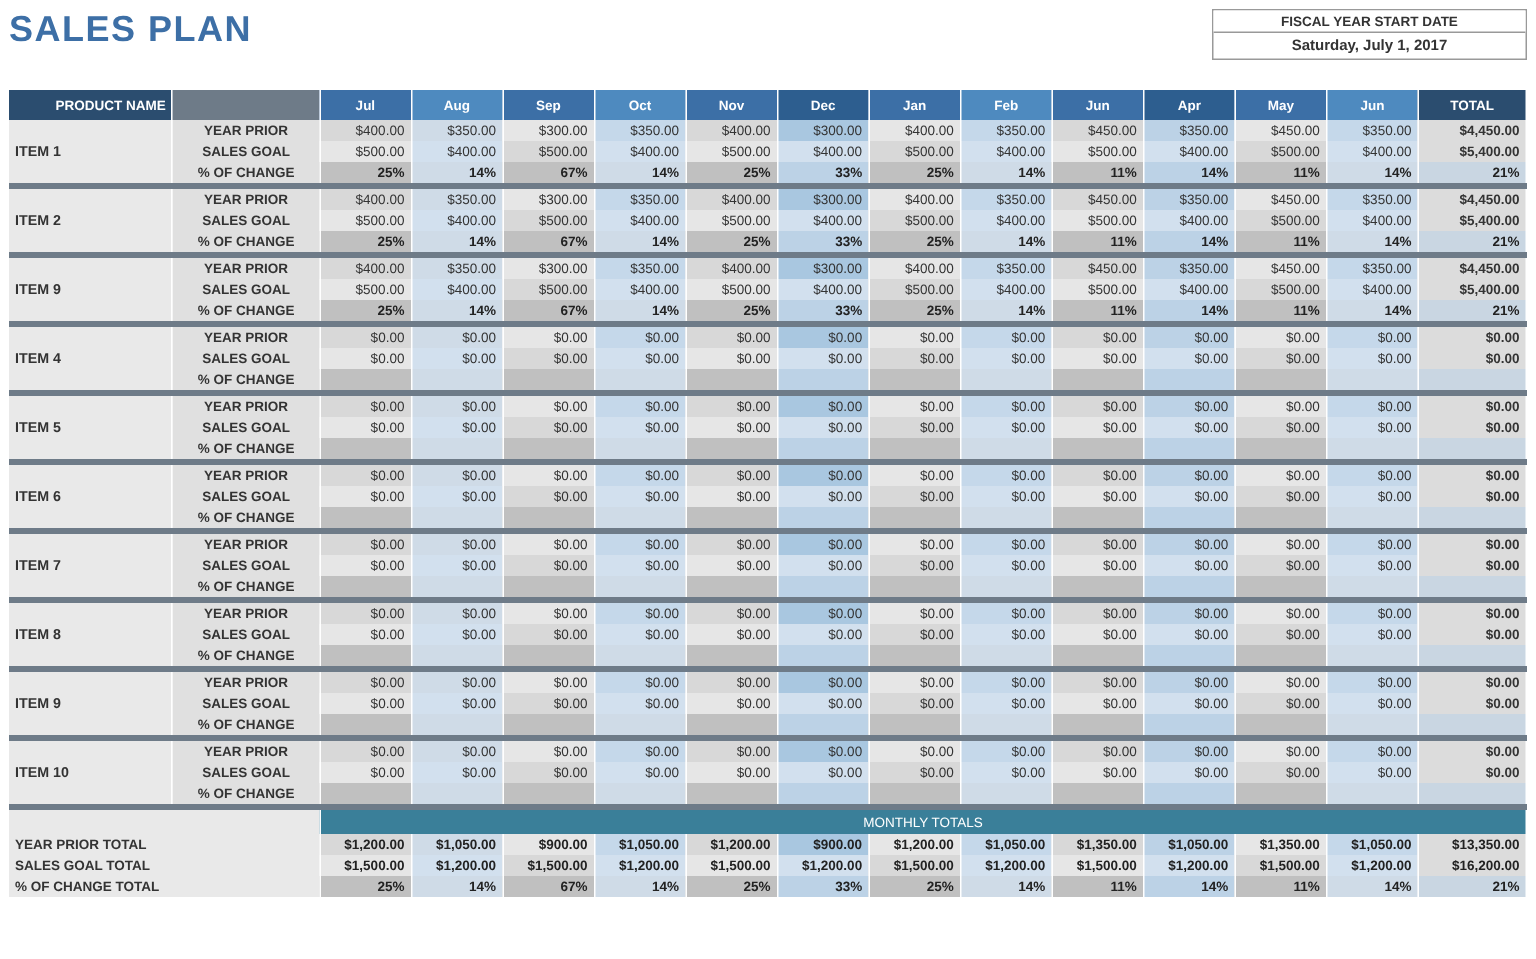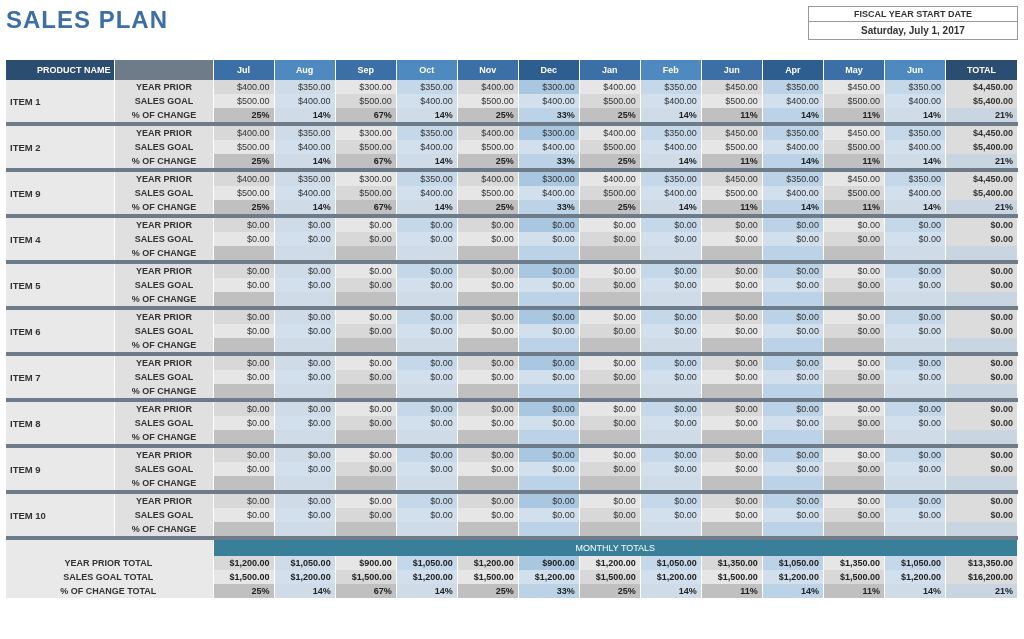--- a/index.html
+++ b/index.html
@@ -41,21 +41,21 @@
   .sD { background: #bcd2e6; } 
   .sE { background: #e6e6e6; }
   .sF { background: #d2e0ee; }
   .sG { background: #a9c7e0; }
   .sH { background: #c0c0c0; }
   .sTot { background: #dcdcdc; font-weight:700;}
   .sTotB { background: #c9d6e2; font-weight:700;}
   .row-pct td.num, .row-pct .sTot { font-weight:700;}
   .sep-row td { background:#6e7b88; height:4px; padding:0; border:none;}
   .monthly-totals-head td { background:#3a7f99; color:#fff; text-align:center; font-weight:400; height:16px; font-size:9px;}
-  .mt-label { background:#e9e9e9; font-weight:700; text-align:center; padding-right:6px; font-size:9px; color:#333;}
+  .mt-label { background:#e9e9e9; font-weight:700; text-align:left; padding-right:6px; font-size:9px; color:#333;}
   .gt-row td.num { font-weight:700; }
 </style>
 </head>
 <body>
 
 <div class="header-row">
   <div class="title">SALES PLAN</div>
   <div class="fiscal-box">
     <div class="lbl">FISCAL YEAR START DATE</div>
     <div class="val">Saturday, July 1, 2017</div>

